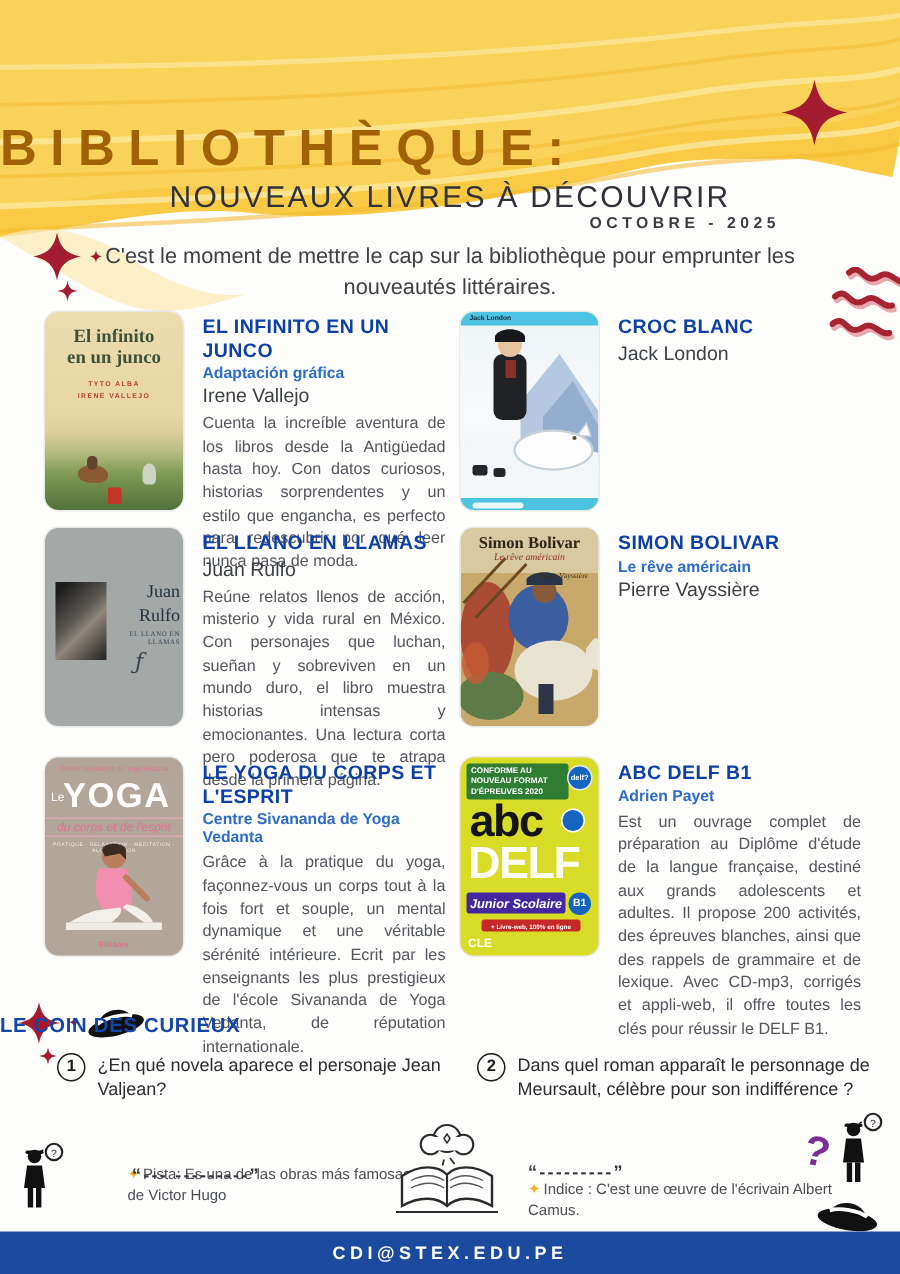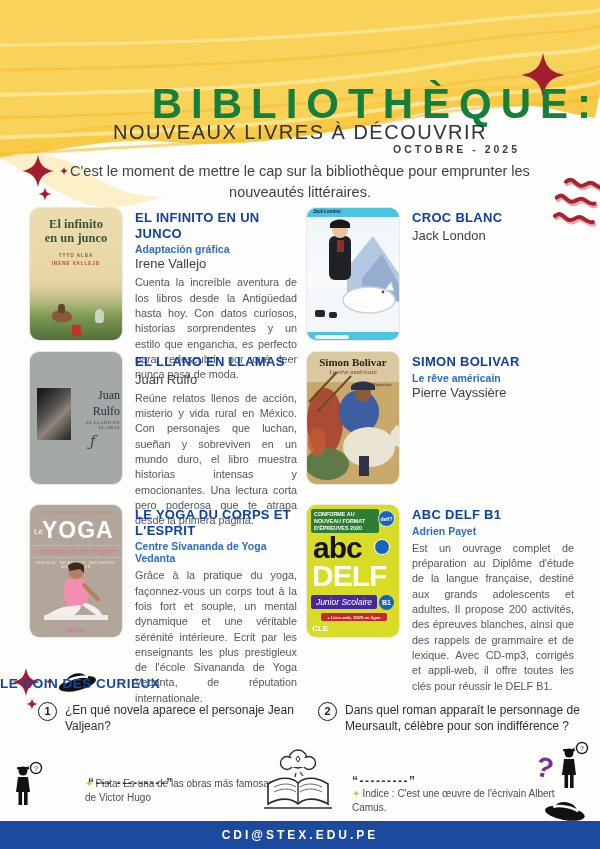--- a/index.html
+++ b/index.html
@@ -6,22 +6,22 @@
   .page{
     position:relative;width:600px;height:849px;margin:0 auto;
     background:#fdfdfc;overflow:hidden;
     font-family:"Liberation Sans","DejaVu Sans",sans-serif;
   }
   
   .brush{position:absolute;top:0;left:0;}
   .star-tr{position:absolute;top:52px;left:521px;}
   .squiggles{position:absolute;top:178px;left:553px;}
   .title{
-    position:absolute;top:80px;left:0;width:100%;text-align:right;
-    font-size:42px;font-weight:800;letter-spacing:9px;color:#15803d;
+    position:absolute;top:80px;left:0;width:100%;text-align:left;
+    font-size:34px;font-weight:800;letter-spacing:9px;color:#a16207;
   }
   .subtitle{
     position:absolute;top:121px;left:0;width:100%;text-align:center;
     font-size:20px;font-weight:500;letter-spacing:1.5px;color:#2f3239;
   }
   .date{
     position:absolute;top:143px;right:80px;
     font-size:10.5px;font-weight:700;letter-spacing:3px;color:#3a3d42;
   }
   .intro{
@@ -83,21 +83,21 @@
   
   .cv6{background:#d9dc26;}
   .cv6 .banner{position:absolute;top:4px;left:4px;width:62px;background:#2e7d32;color:#fff;
                font-size:5.4px;font-weight:800;line-height:1.25;padding:2px 3px;border-radius:2px;}
   .cv6 .delfq{position:absolute;top:5px;right:4px;width:17px;height:17px;border-radius:50%;background:#1565c0;color:#fff;
               font-size:5px;font-weight:700;text-align:center;line-height:17px;border:1.5px solid #e6ecf5;box-sizing:border-box;}
   .cv6 .abc{position:absolute;top:26px;left:6px;font-size:30px;font-weight:800;color:#141414;letter-spacing:-1px;}
   .cv6 .face{position:absolute;top:34px;right:9px;width:16px;height:16px;border-radius:50%;background:#1565c0;border:1.5px solid #fff;box-sizing:border-box;}
   .cv6 .delf{position:absolute;top:54px;left:5px;font-size:30px;font-weight:800;color:#fdfdf6;letter-spacing:-1px;}
   .cv6 .junior{position:absolute;top:90px;left:4px;width:66px;background:#4527a0;color:#fff;font-size:8.5px;
-               font-style:italic;font-weight:400;text-align:center;padding:2px 0;border-radius:2px;}
+               font-style:italic;font-weight:700;text-align:center;padding:2px 0;border-radius:2px;}
   .cv6 .b1{position:absolute;top:90px;right:5px;width:15px;height:15px;border-radius:50%;background:#1565c0;color:#fff;
            font-size:7px;font-weight:800;text-align:center;line-height:15px;}
   .cv6 .redstrip{position:absolute;top:108px;left:14px;width:66px;background:#c62828;color:#fff;font-size:4.2px;
                  font-weight:700;text-align:center;padding:1.5px 0;border-radius:2px;}
   .cv6 .cle{position:absolute;bottom:4px;left:5px;font-size:8px;font-weight:800;color:#fff;}
   
   .curieux-title{position:absolute;top:676px;left:0;width:100%;text-align:left;
                  font-size:13.5px;font-weight:800;color:#1446a8;letter-spacing:.5px;}
   .hat{position:absolute;}
   .hat-top{top:660px;left:55px;}

